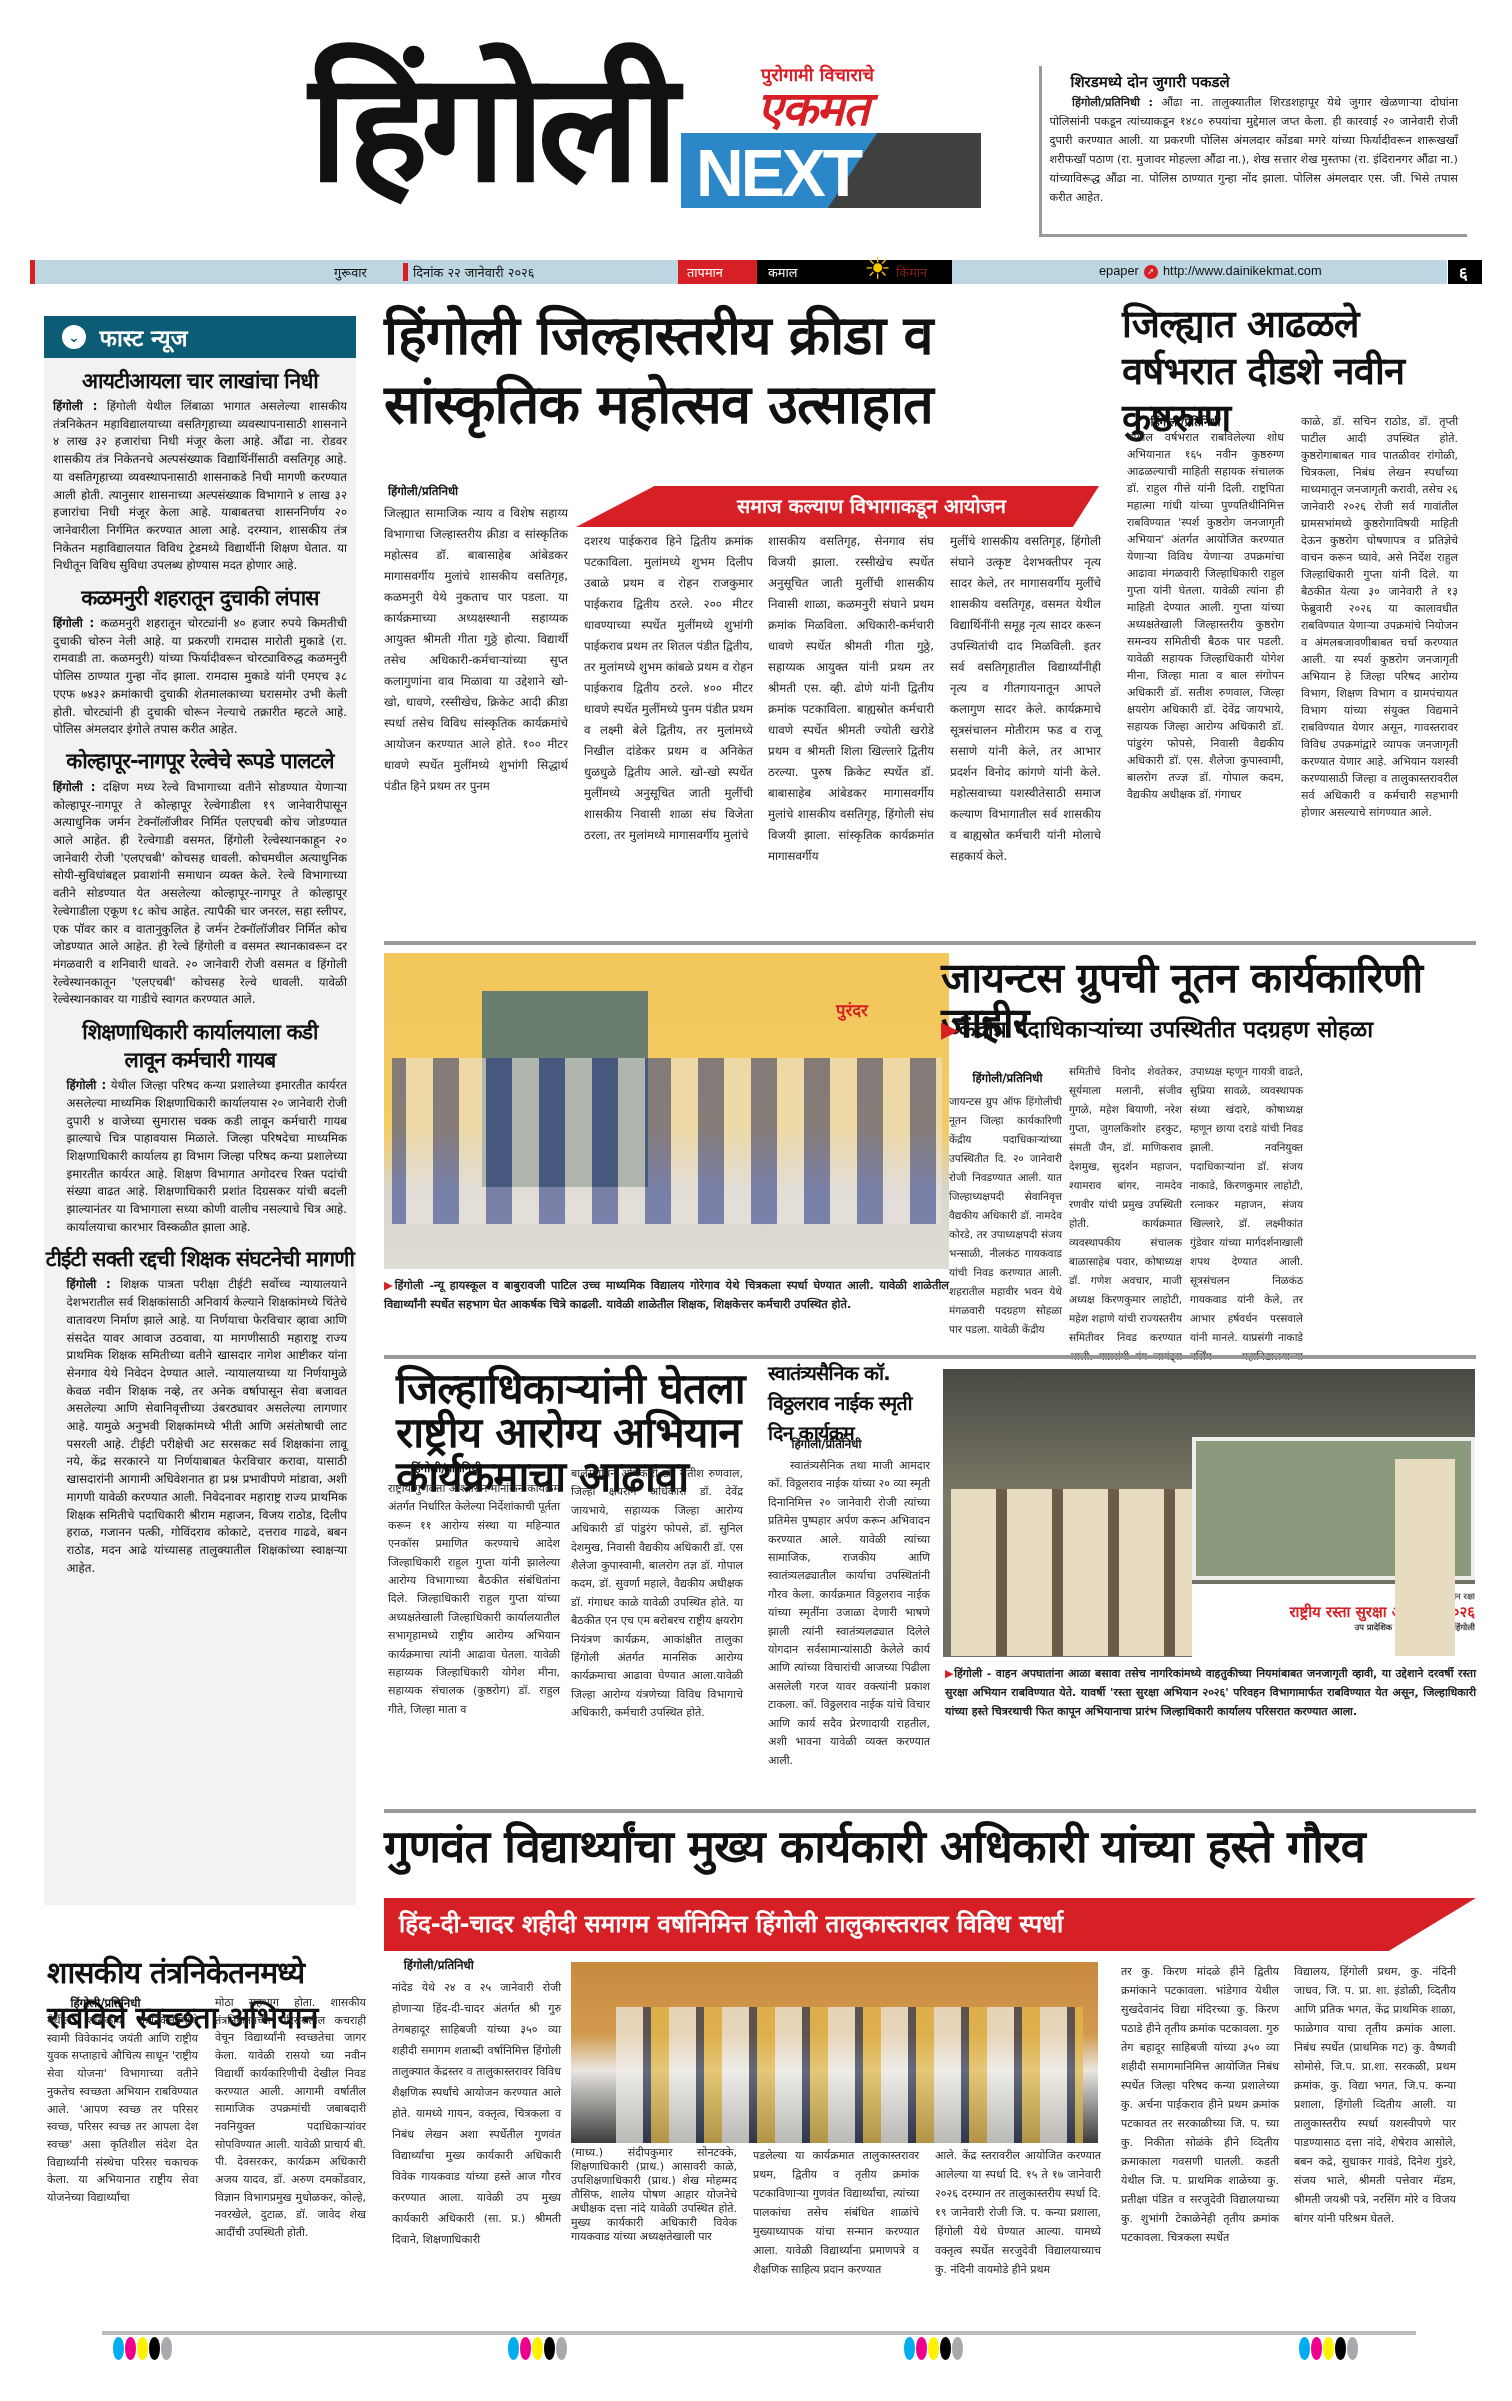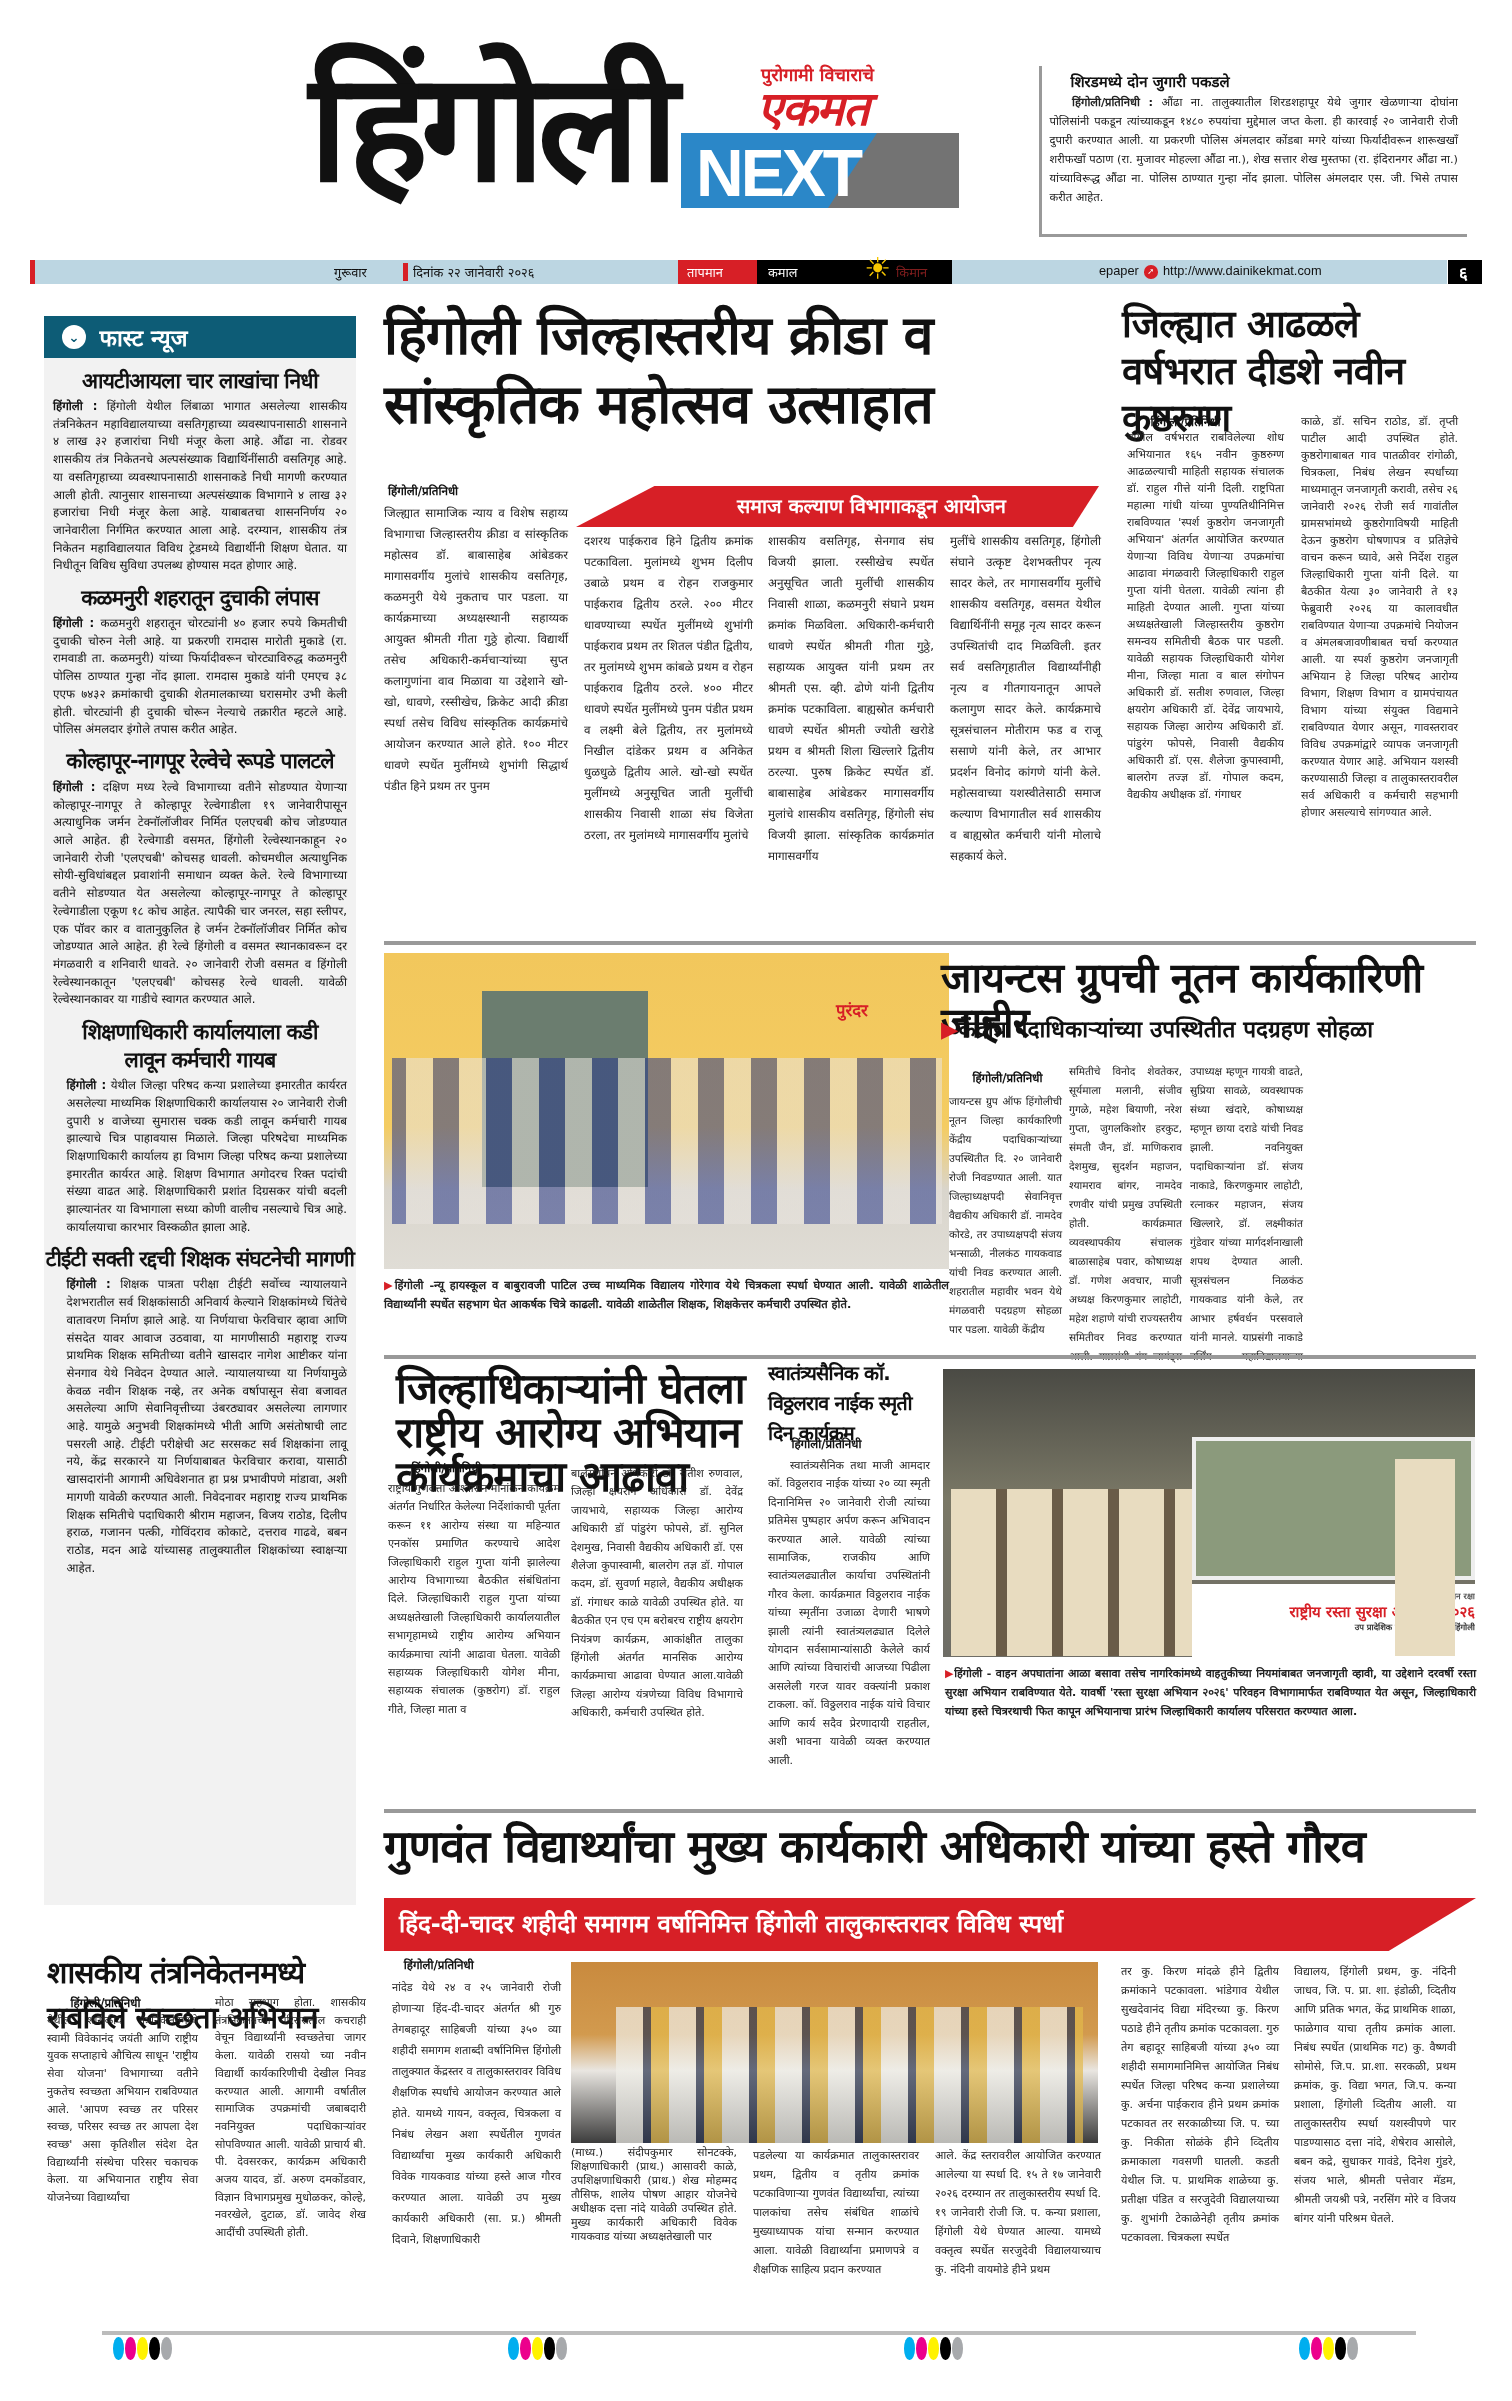--- a/index.html
+++ b/index.html
@@ -7,21 +7,21 @@
 .abs{position:absolute}
 .body-text{font-size:11.7px;line-height:21px;text-align:justify;color:#222}
 .dateline{font-weight:bold;font-size:11.7px;padding-left:2em}
 .hl{font-weight:bold;line-height:1.1;color:#111;letter-spacing:-0.8px}
 .rule{background:#999;height:3.8px}
 .photo{background:#ccc;overflow:hidden}
 
 #logo-hingoli{left:309px;top:53px;font-size:151px;font-weight:900;letter-spacing:-7.5px;line-height:1}
 #tagline{left:761px;top:62px;color:#d71f26;font-size:18px;font-weight:bold}
 #ekmat{left:757px;top:75px;color:#d71f26;font-size:47px;font-weight:900;font-style:italic;letter-spacing:-1.5px}
-#next{left:681px;top:133px;width:278px;height:75px;background:#737373;overflow:hidden}
+#next{left:681px;top:133px;width:300px;height:75px;background:#404040;overflow:hidden}
 #next .blue{position:absolute;left:0;top:0;width:196px;height:75px;background:#2b87c8;clip-path:polygon(0 0,100% 0,75% 100%,0 100%)}
 #next .txt{position:absolute;left:15px;top:1.5px;color:#fff;font-size:66px;font-weight:900;font-family:"Liberation Sans",sans-serif;letter-spacing:-3px}
 #top-brief{left:1039px;top:66px;width:428px;height:171px;border-left:3px solid #999;border-bottom:3px solid #999;padding:0 9px 0 7.5px}
 #top-brief h3{font-size:15px;font-weight:bold;margin:4.5px 0 2.3px 21px}
 #top-brief .body-text{font-size:11.3px;line-height:19px}
 
 #strip{left:30px;top:260px;width:1452px;height:24px}
 #strip .light{position:absolute;background:#bcd6e2;height:24px}
 #strip .red{position:absolute;background:#d71f26}
 #strip .black{position:absolute;background:#000;height:24px}

